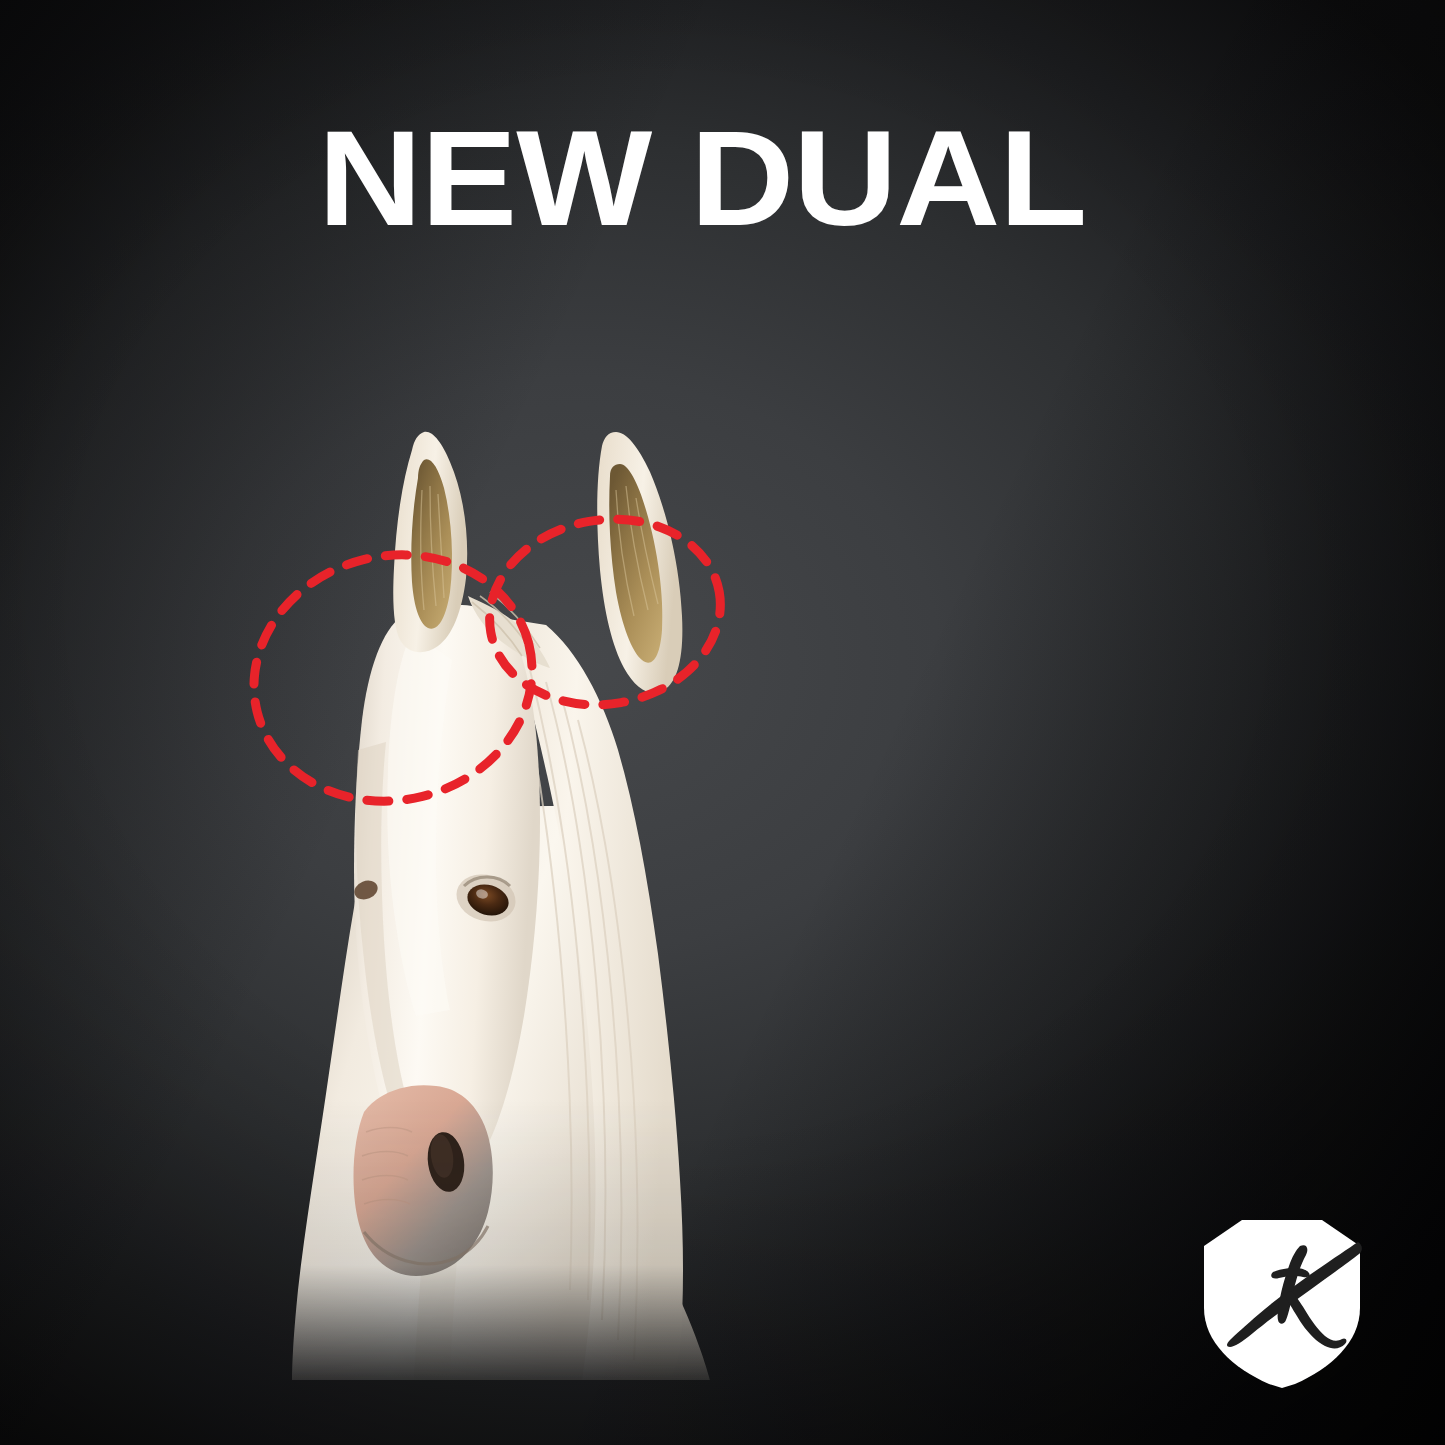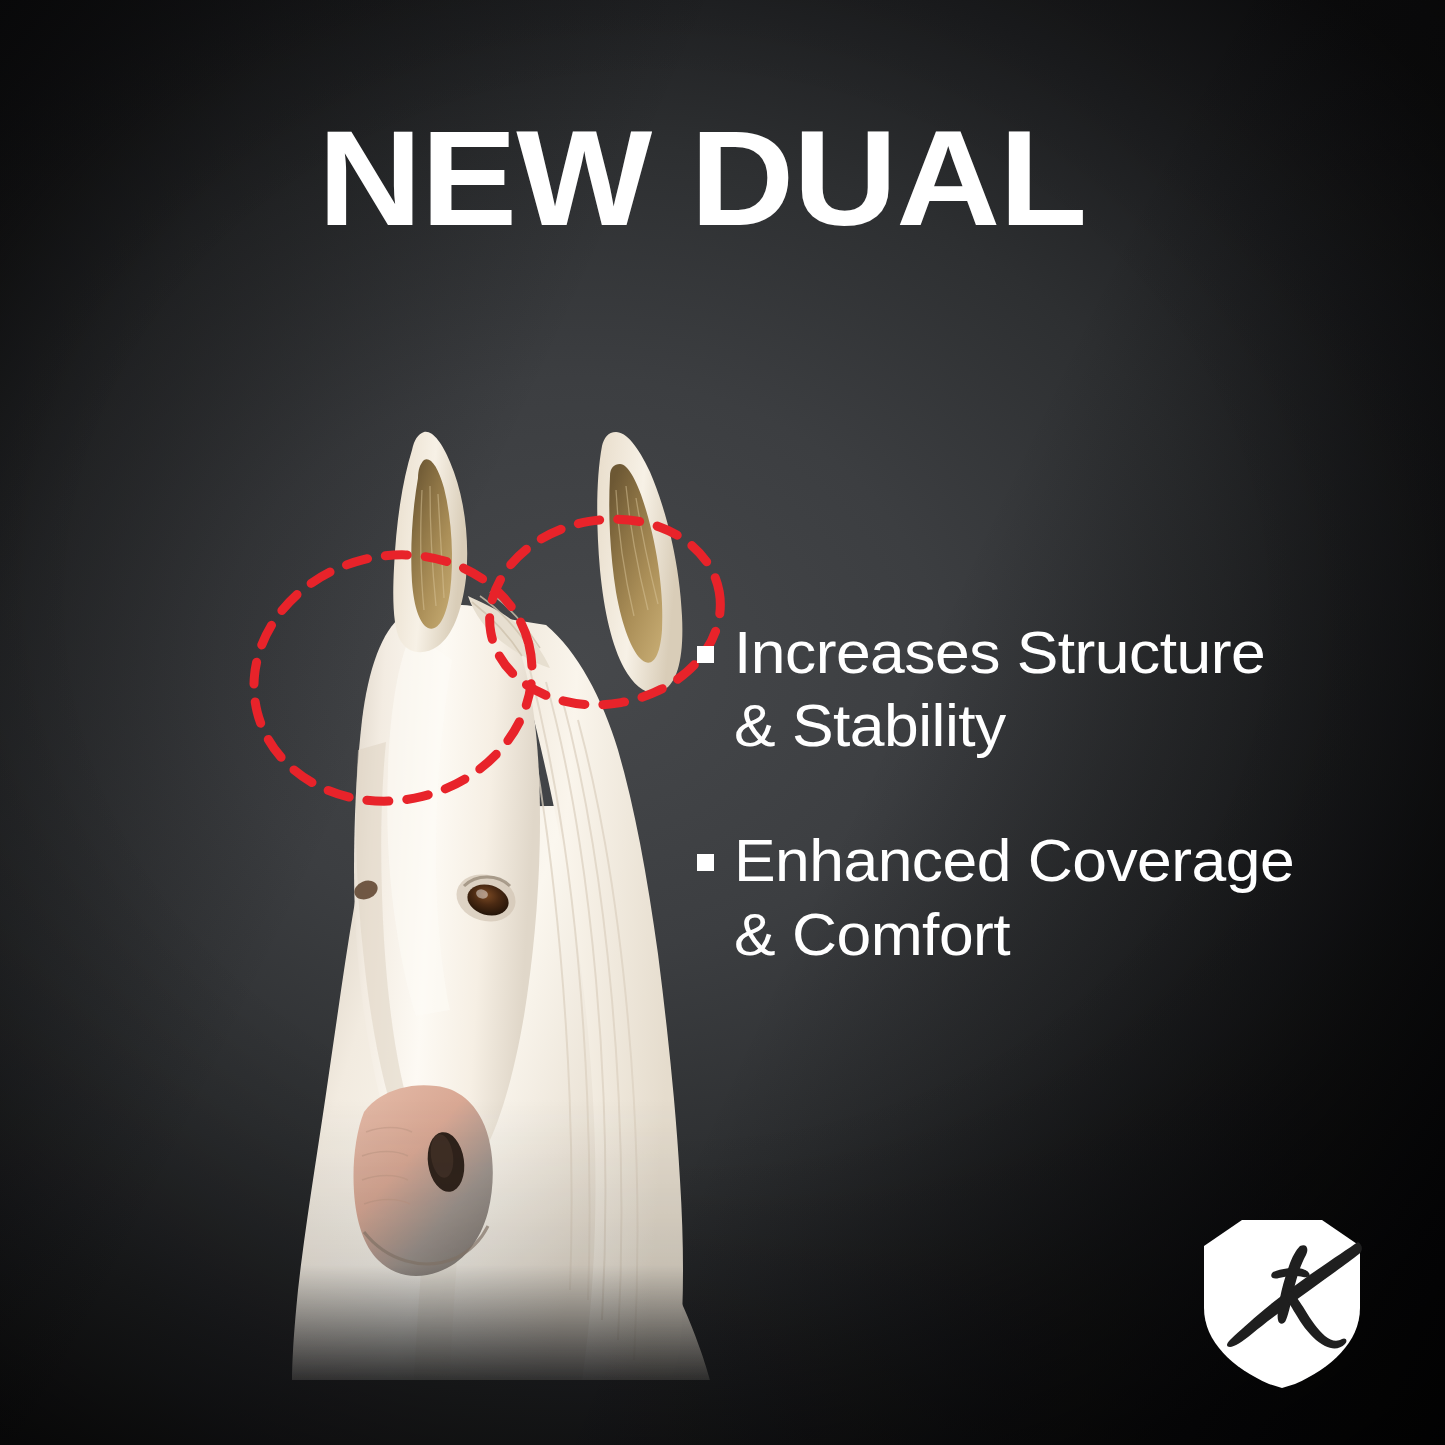--- a/index.html
+++ b/index.html
@@ -377,39 +377,20 @@
     </svg>
   </div>
 
   <div class="annotations">
     <svg viewBox="0 0 650 960" preserveAspectRatio="xMidYMid meet">
       <ellipse cx="243" cy="258" rx="140" ry="122" transform="rotate(-14 243 258)" fill="none" stroke="#e8232a" stroke-width="9" stroke-dasharray="22 18" stroke-linecap="round"></ellipse>
       <ellipse cx="455" cy="192" rx="116" ry="92" transform="rotate(-10 455 192)" fill="none" stroke="#e8232a" stroke-width="9" stroke-dasharray="22 18" stroke-linecap="round"></ellipse>
     </svg>
   </div>
 
-  <div class="bullets">
-
-    <div class="bullet-row">
-      <span class="bullet-marker"></span>
-      <div class="bullet-text">
-        <div>Increases Structure</div>
-        <div>&amp; Stability</div>
-      </div>
-    </div>
-
-    <div class="bullet-row">
-      <span class="bullet-marker"></span>
-      <div class="bullet-text">
-        <div>Enhanced Coverage</div>
-        <div>&amp; Comfort</div>
-      </div>
-    </div>
-
-  </div>
 
   <div class="logo">
     <svg viewBox="0 0 166 172">
       <path d="M43 4 L123 4 L161 30 L161 92
                C 161 126, 132 152, 96 168
                L 83 172 L 70 168
                C 34 152, 5 126, 5 92
                L 5 30 Z" fill="#ffffff"></path>
       <g fill="#1f1f1f">
 

